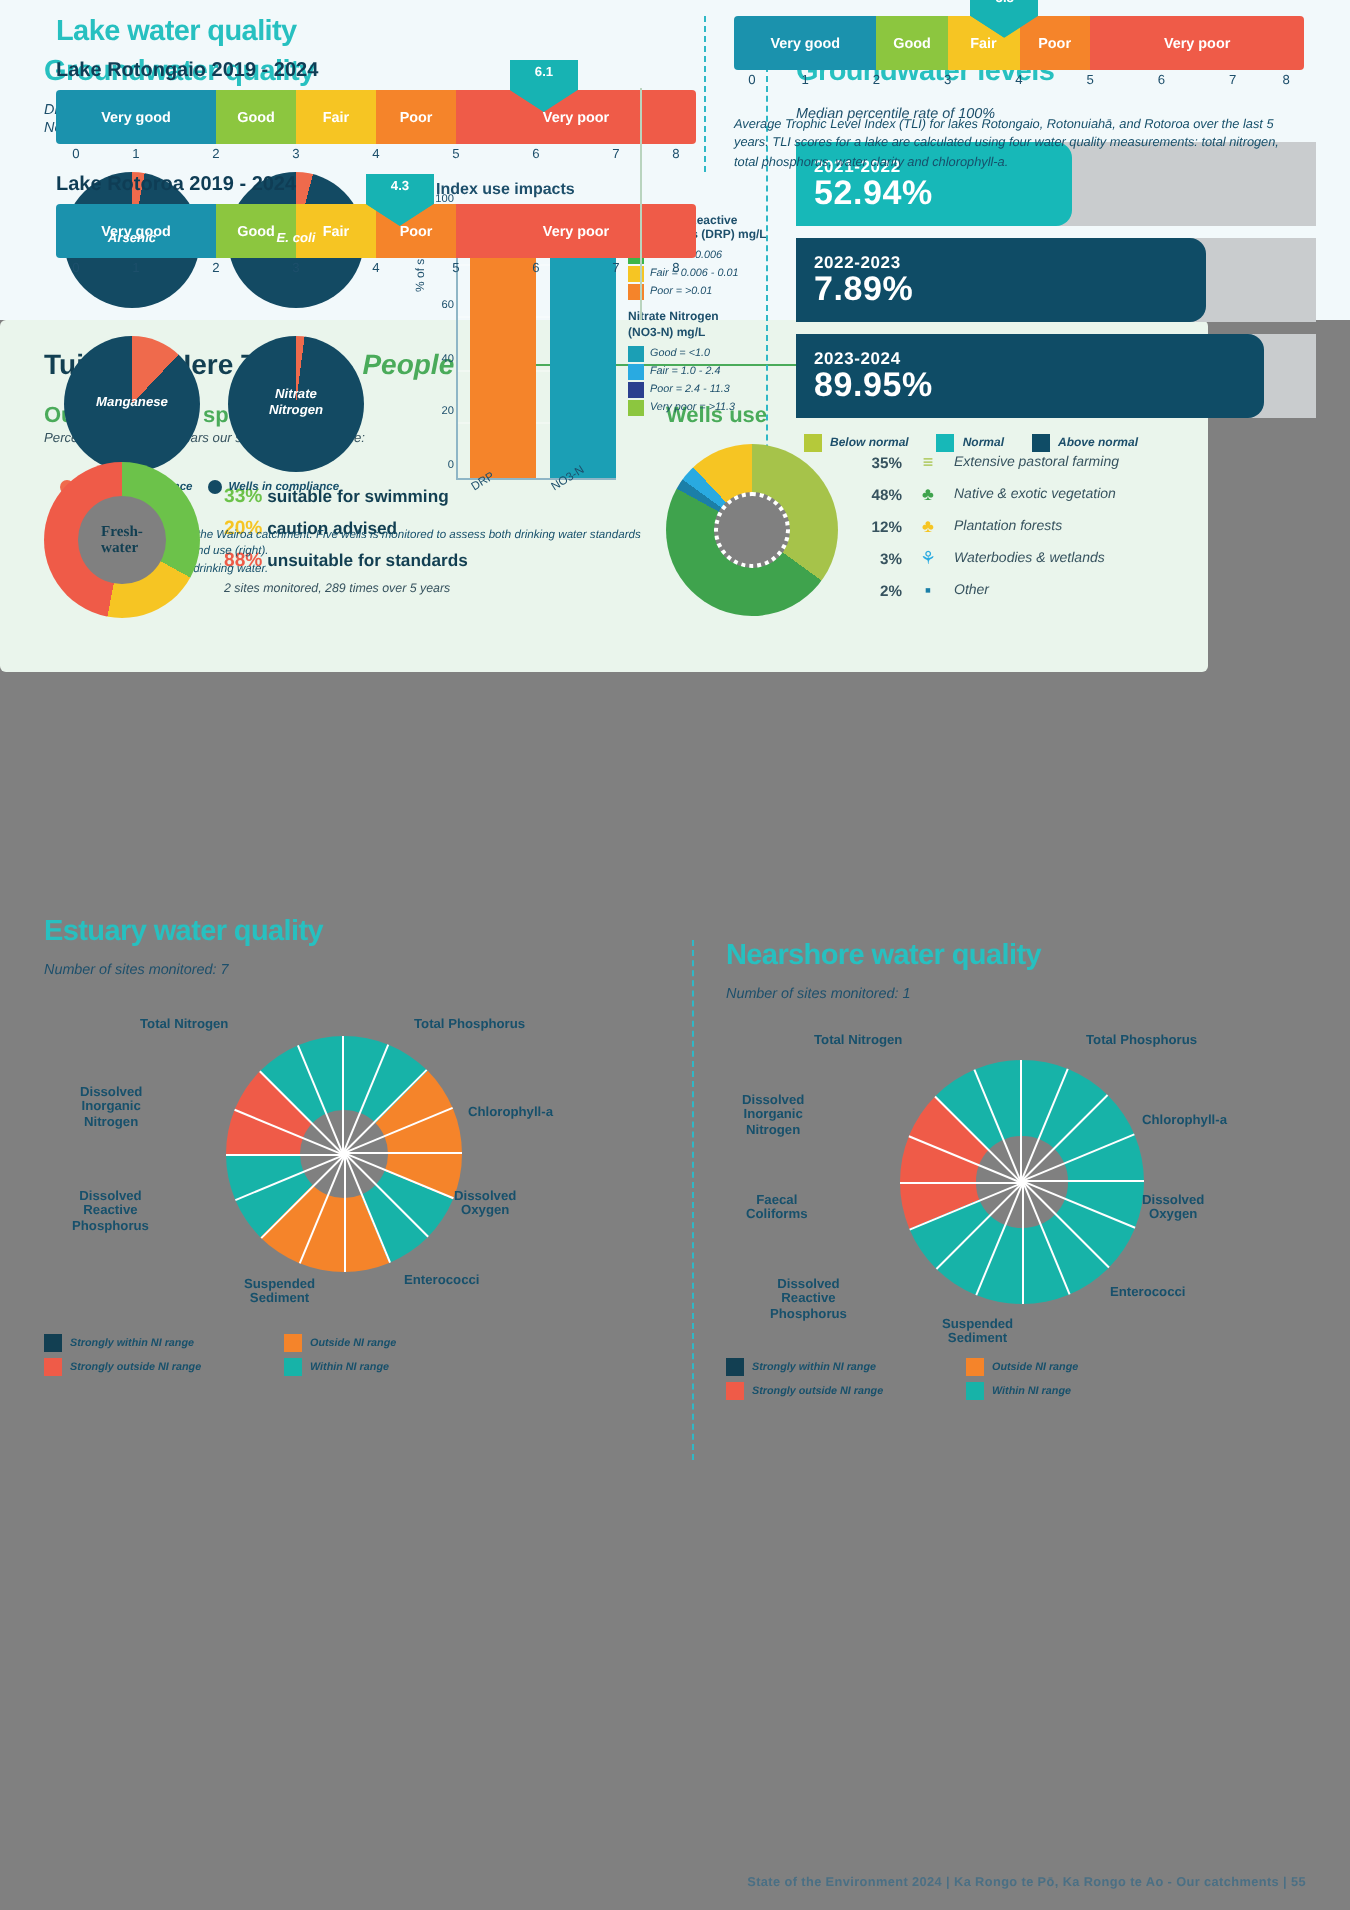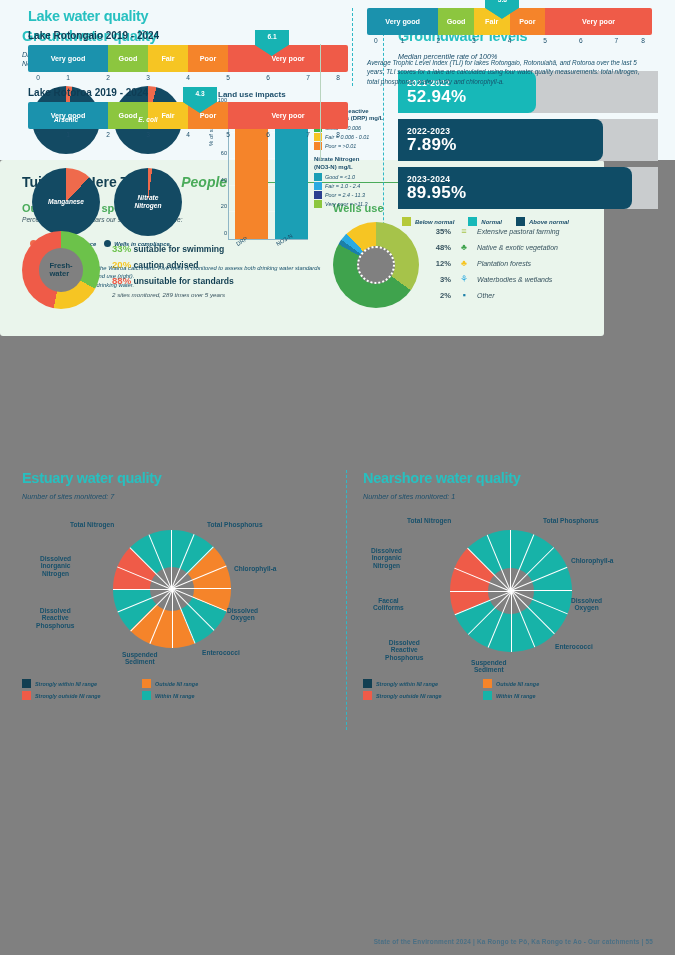--- a/index.html
+++ b/index.html
@@ -91,21 +91,21 @@
   .tli-tick { font-size: 6.6px; color: #1d4f6b; text-align: center; }
   .tli-marker { position: absolute; top: -15px; width: 34px; height: 15px;
                 background: #17b3b3; color: #fff; font-size: 6.6px; font-weight: bold;
                 text-align: center; line-height: 14px; transform: translateX(-50%); }
   .tli-marker::after { content: ""; position: absolute; left: 0; top: 100%;
                        border-left: 17px solid #17b3b3; border-right: 17px solid transparent;
                        border-top: 11px solid #17b3b3; border-bottom: 0;
                        width: 0; height: 0; clip-path: polygon(0 0, 100% 0, 50% 100%); }
 
   
-  #estuary { left: 22px; top: 470px; width: 300px; height: 260px; }
+  #estuary { left: 22px; top: 458px; width: 300px; height: 260px; }
   #nearshore { left: 346px; top: 470px; width: 310px; height: 260px;
                border-left: 1px dashed #2fb8c6; padding-left: 16px; }
   .donut-holder { position: relative; width: 300px; height: 170px; }
   .donut { position: absolute; border-radius: 50%; }
   .donut .hole { position: absolute; border-radius: 50%; background: #808080; }
   .dlbl { position: absolute; font-size: 6.6px; font-weight: bold; color: #17506b;
           line-height: 1.12; white-space: nowrap; }
   .dlbl.c { text-align: center; }
   .don-legend { display: flex; flex-wrap: wrap; width: 240px; margin-top: 6px; }
   .don-legend .it { display: flex; align-items: center; gap: 4px; width: 50%;
@@ -123,21 +123,21 @@
   .sub-head { font-size: 11px; font-weight: bold; color: #4aab5a; }
   .sub-note { font-size: 6.6px; font-style: italic; color: #37535f; margin-top: 2px; }
 
   .swim-row { display: flex; align-items: center; gap: 12px; margin-top: 8px; }
   .swim-stat { font-size: 8.6px; font-weight: bold; color: #123f52; margin-bottom: 5px;
                white-space: nowrap; }
   .swim-stat b.n { font-size: 9.6px; }
   .swim-foot { font-size: 6.2px; font-style: italic; color: #37535f; margin-top: 3px; }
   .fresh-lbl { position: absolute; inset: 0; display: flex; flex-direction: column;
                align-items: center; justify-content: center; color: #123f52;
-               font-size: 7.6px; font-weight: bold; line-height: 1.1; }
+               font-size: 7.6px; font-weight: bold; line-height: 1.1; font-family: Liberation Serif, serif; }
 
   .lu-rows { margin-left: 10px; }
   .lu-r { display: flex; align-items: center; gap: 6px; margin-bottom: 4px; }
   .lu-pct { font-size: 7.6px; font-weight: bold; color: #37535f; width: 22px;
             text-align: right; }
   .lu-ic { width: 14px; height: 12px; display: flex; align-items: center;
            justify-content: center; font-size: 9px; }
   .lu-nm { font-size: 7px; font-style: italic; color: #37535f; white-space: nowrap; }
 
   .divider-v { position: absolute; width: 1px; background: #b9d4be; }
@@ -177,21 +177,21 @@
         <div class="item">
           <span class="dot" style="background: rgb(239, 106, 76);"></span>
           <span class="txt">Wells in exceedance</span>
         </div>
         <div class="item">
           <span class="dot" style="background: rgb(19, 74, 99);"></span>
           <span class="txt">Wells in compliance</span>
         </div>
       </div>
 
-    <div class="lu-title">Land use impacts</div>
+    <div class="lu-title">Index use impacts</div>
     <div class="lu-ylab">% of sites</div>
     <div class="lu-plot" id="lu-plot">
         <div class="lu-tick" style="bottom: 0%;">0</div>
         <div class="lu-tick" style="bottom: 20%;">20</div>
         <div style="position: absolute; left: 0px; right: 0px; height: 1px; background: rgba(255, 255, 255, 0.35); bottom: 20%;"></div>
         <div class="lu-tick" style="bottom: 40%;">40</div>
         <div style="position: absolute; left: 0px; right: 0px; height: 1px; background: rgba(255, 255, 255, 0.35); bottom: 40%;"></div>
         <div class="lu-tick" style="bottom: 60%;">60</div>
         <div style="position: absolute; left: 0px; right: 0px; height: 1px; background: rgba(255, 255, 255, 0.35); bottom: 60%;"></div>
         <div class="lu-tick" style="bottom: 80%;">80</div>

